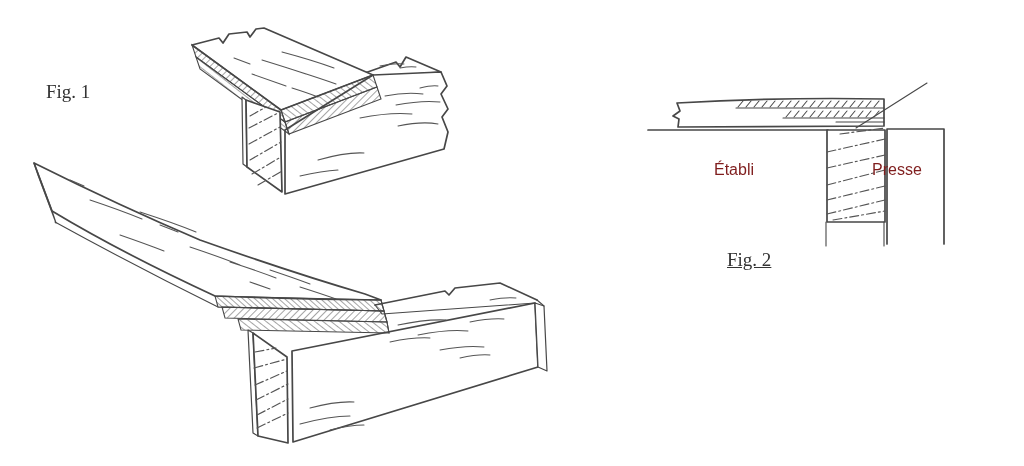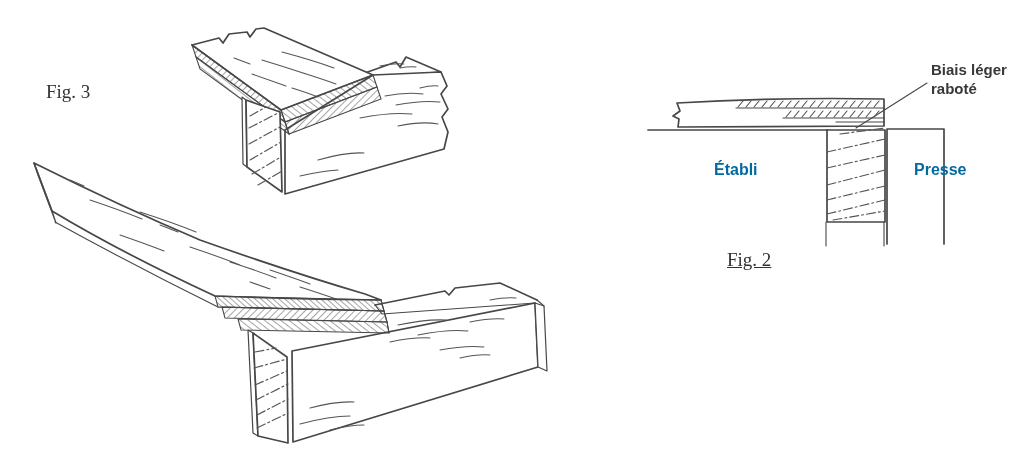--- a/index.html
+++ b/index.html
@@ -1,21 +1,21 @@
 <!DOCTYPE html>
 <html><head>
 <meta charset="utf-8">
 <style>
   html,body{margin:0;padding:0;background:#fff;}
   .stage{position:relative;width:1024px;height:466px;background:#ffffff;overflow:hidden;
          font-family:"Liberation Sans","DejaVu Sans",sans-serif;}
   .stage svg{position:absolute;left:0;top:0;}
   .lbl{position:absolute;color:#3a3a3a;white-space:nowrap;}
   .caption{font-family:"Liberation Serif","DejaVu Serif",serif;font-size:19px;color:#333;}
-  .boldlbl{font-weight:bold;font-size:16px;color:#0369a1;}
+  .boldlbl{font-weight:normal;font-size:16px;color:#7f1d1d;}
   .annot{font-weight:bold;font-size:15px;line-height:19px;color:#383838;}
   path,line,polyline{vector-effect:none;}
   .outline{fill:none;stroke:#474747;stroke-width:1.7;stroke-linejoin:round;stroke-linecap:round;}
   .outline-thin{fill:none;stroke:#474747;stroke-width:1.1;stroke-linejoin:round;stroke-linecap:round;}
   .whiteface{fill:#ffffff;stroke:#474747;stroke-width:1.7;stroke-linejoin:round;}
   .whiteface-thin{fill:#ffffff;stroke:#474747;stroke-width:1.2;stroke-linejoin:round;}
   .grain{fill:none;stroke:#555;stroke-width:1.05;stroke-linecap:round;}
   .graindash{fill:none;stroke:#555;stroke-width:1.15;stroke-linecap:round;stroke-dasharray:9 3 2 3;}
   .hatchline{fill:none;stroke:#4a4a4a;stroke-width:1.05;stroke-linecap:round;}
 </style>
@@ -123,25 +123,21 @@
                                    M827,200 L885,186 M827,214 L885,200 M833,220 L885,211 M840,134 L885,128"></path>
         <path class="outline-thin" d="M826,222 L826,246 M884,222 L884,246"></path>
       </g>
 
       <path class="outline" d="M887,244 L887,129 L944,129 L944,244"></path>
 
       <path class="outline-thin" d="M927,83 L856,128"></path>
     </g>
   </svg>
 
-  <div class="lbl caption" style="left:46px;top:81px;">Fig. 3</div>
+  <div class="lbl caption" style="left:46px;top:81px;">Fig. 1</div>
 
   <div class="lbl caption" style="left:727px;top:249px;text-decoration:underline;">Fig. 2</div>
 
-  <div class="lbl annot" style="left:931px;top:60px;">
-    <div>Biais léger</div>
-    <div>raboté</div>
-  </div>
 
   <div class="lbl boldlbl" style="left:714px;top:161px;">Établi</div>
 
-  <div class="lbl boldlbl" style="left:914px;top:161px;text-align:right;">Presse</div>
+  <div class="lbl boldlbl" style="left:872px;top:161px;text-align:right;">Presse</div>
 </div>
 
 </body></html>

